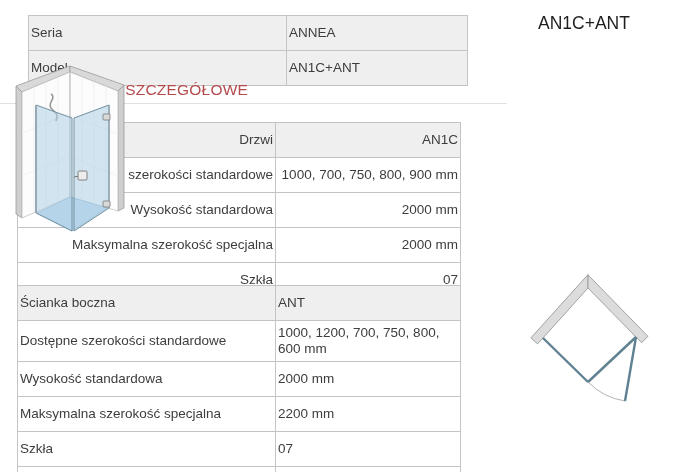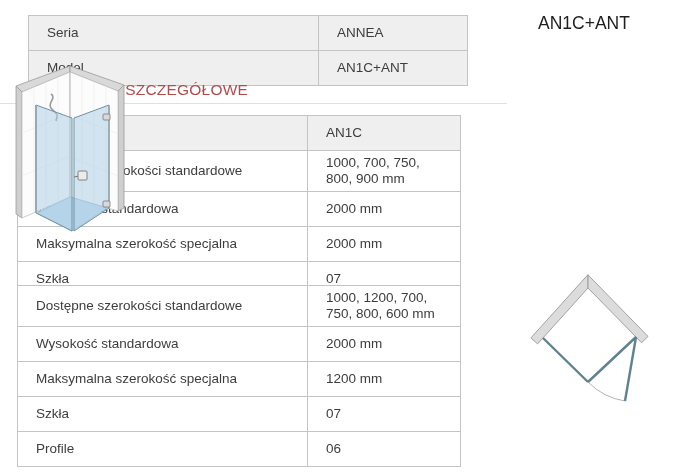--- a/index.html
+++ b/index.html
@@ -9,27 +9,27 @@
     font-family:"Liberation Sans", sans-serif;
     color:var(--text,#3d3d3d);
   }
   
   table.spec{
     position:absolute;border-collapse:collapse;table-layout:fixed;
     font-size:13.5px;color:var(--text,#3d3d3d);
   }
   table.spec td{
     border:1px solid var(--border,#c4c4c4);
-    padding:4px 18px;height:26px;line-height:16px;
+    padding:4px 2px;height:26px;line-height:16px;
     vertical-align:middle;background:#ffffff;overflow:hidden;
   }
   table.spec tr.hdr td{background:var(--cell_header_bg,#efefef);}
   #meta-table{left:28px;top:15px;width:440px;}
   #meta-table td:first-child{width:253px;}
-  #door-table{left:17px;top:115px;width:444px;}
+  #door-table{left:17px;top:122px;width:444px;text-align:right;}
   #door-table td:first-child{width:253px;}
   #side-table{left:17px;top:285px;width:444px;}
   #side-table td:first-child{width:253px;}
   
   .section-heading{
     position:absolute;left:18px;top:80px;
     font-size:15.5px;line-height:20px;letter-spacing:.2px;
     color:var(--heading_red,#b44a4c);white-space:nowrap;
   }
   .heading-rule{
@@ -88,31 +88,35 @@
       </tr>
       <tr>
         <td>Profile</td>
         <td>06</td>
       </tr>
     </tbody>
 </table>
 
 <table class="spec" id="side-table">
   <tbody>
+      <tr class="hdr">
+        <td>Ścianka boczna</td>
+        <td>ANT</td>
+      </tr>
       <tr>
         <td>Dostępne szerokości standardowe</td>
         <td>1000, 1200, 700, 750, 800, 600 mm</td>
       </tr>
       <tr>
         <td>Wysokość standardowa</td>
         <td>2000 mm</td>
       </tr>
       <tr>
         <td>Maksymalna szerokość specjalna</td>
-        <td>1200 mm</td>
+        <td>2200 mm</td>
       </tr>
       <tr>
         <td>Szkła</td>
         <td>07</td>
       </tr>
       <tr>
         <td>Profile</td>
         <td>06</td>
       </tr>
     </tbody>

